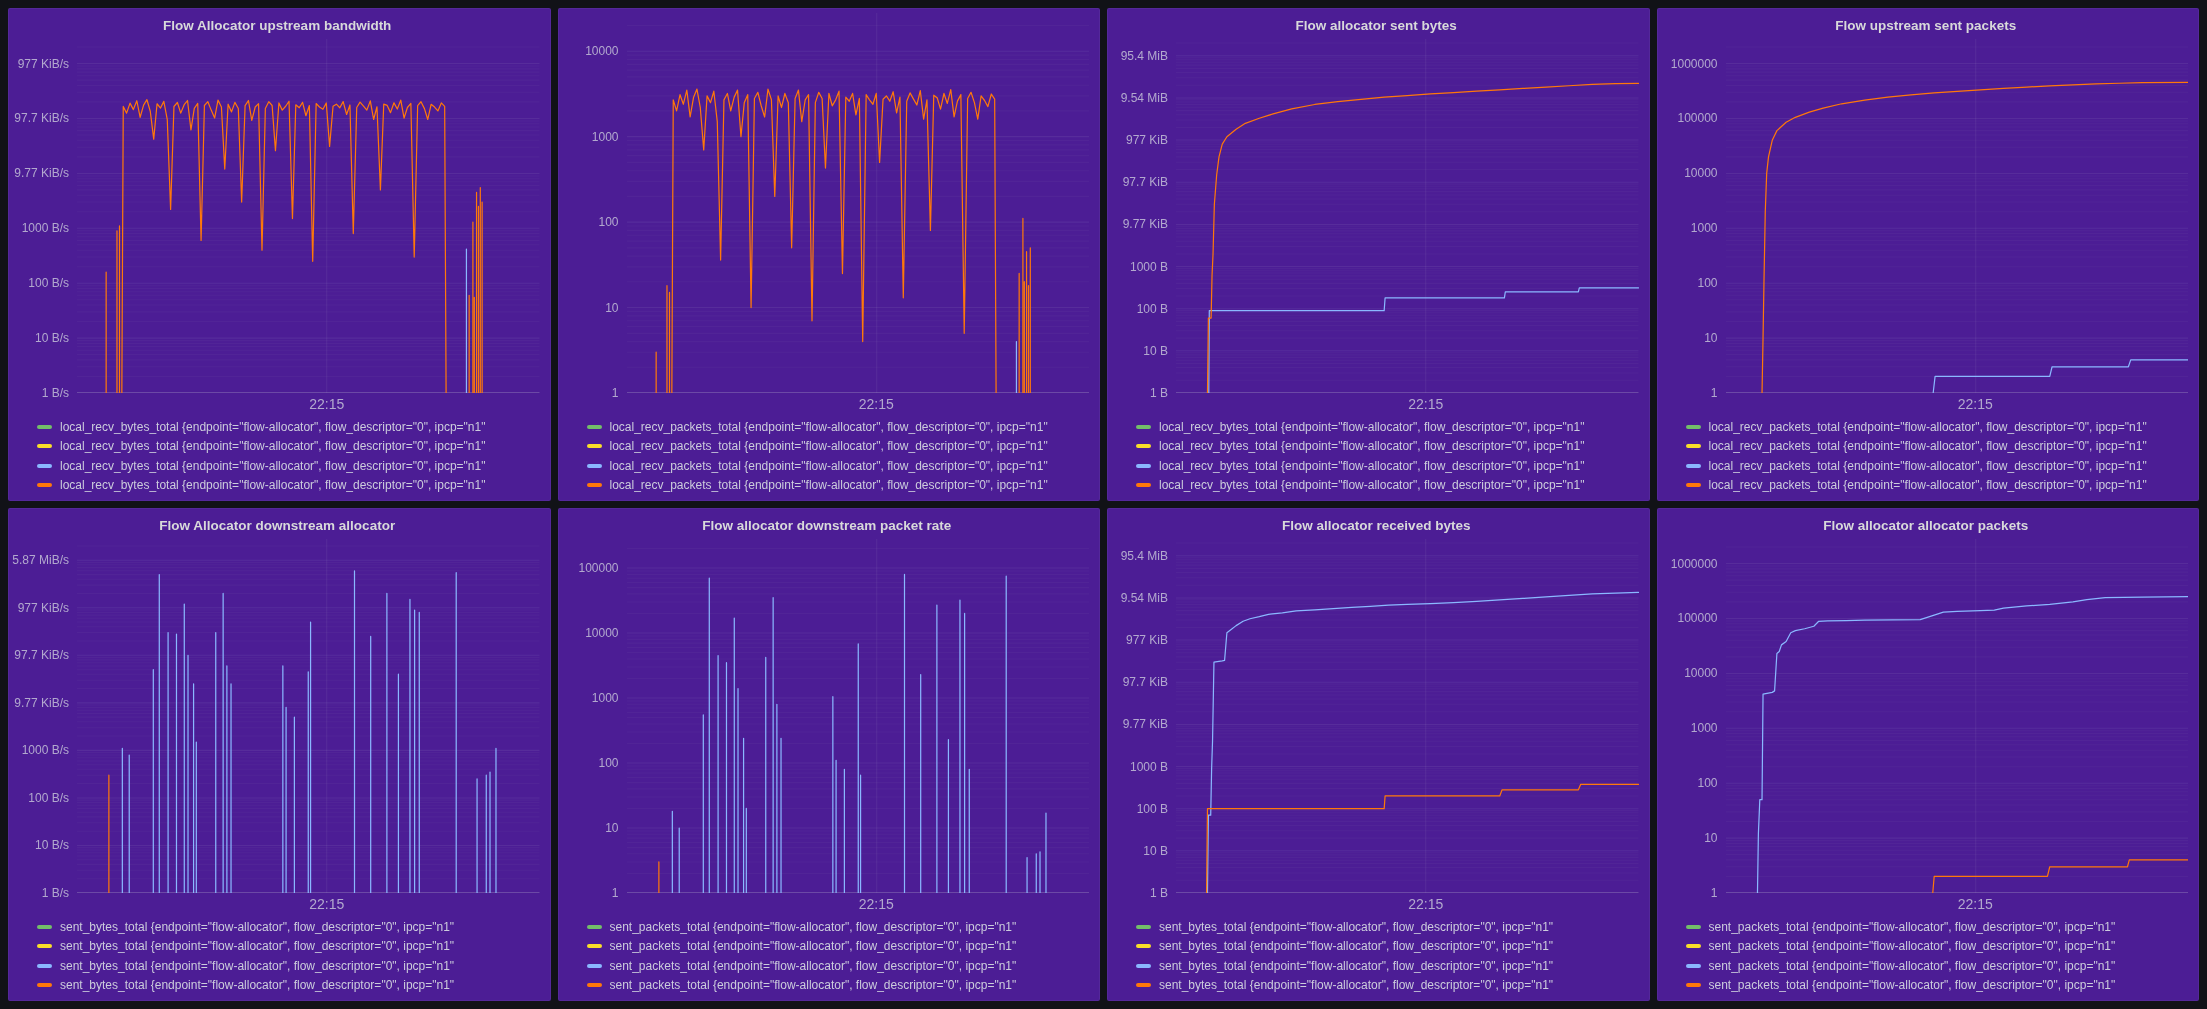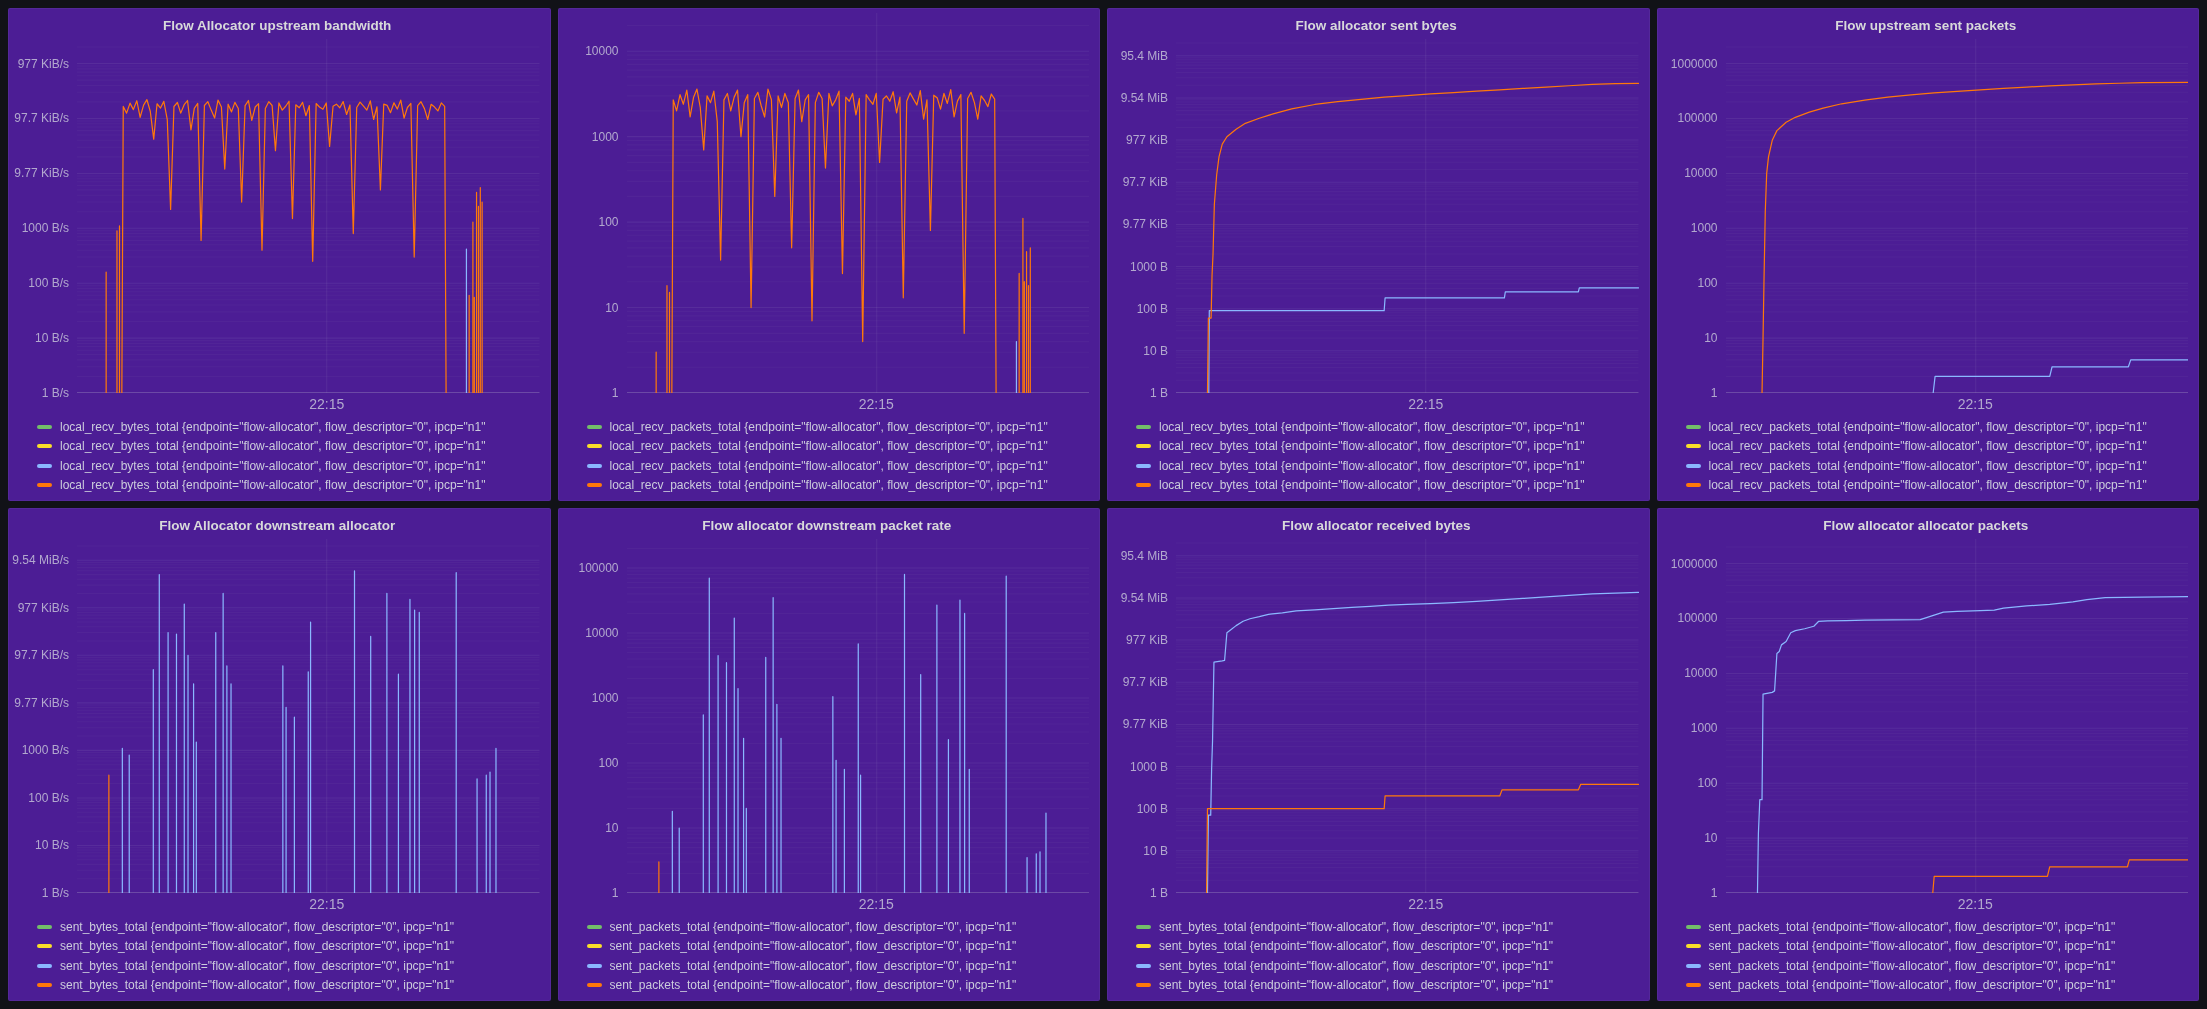--- a/index.html
+++ b/index.html
@@ -421,21 +421,21 @@
           <span class="swatch" style="background: rgb(255, 120, 10);"></span>
           <span class="legend-text">local_recv_packets_total {endpoint="flow-allocator", flow_descriptor="0", ipcp="n1"</span>
         </li>
     </ul>
   </section>
 
   <section class="panel">
     <h2 class="panel-title">Flow Allocator downstream allocator</h2>
     <div class="chart-row">
       <div class="y-axis">
-          <div class="y-tick" style="top: 6.00441%;">9.54 MiB/s</div>
+          <div class="y-tick" style="top: 6.00441%;">5.87 MiB/s</div>
           <div class="y-tick" style="top: 19.4324%;">977 KiB/s</div>
           <div class="y-tick" style="top: 32.8603%;">97.7 KiB/s</div>
           <div class="y-tick" style="top: 46.2882%;">9.77 KiB/s</div>
           <div class="y-tick" style="top: 59.7162%;">1000 B/s</div>
           <div class="y-tick" style="top: 73.1441%;">100 B/s</div>
           <div class="y-tick" style="top: 86.5721%;">10 B/s</div>
           <div class="y-tick" style="top: 100%;">1 B/s</div>
         </div>
       <div class="plot">
           <svg viewBox="0 0 457 340" preserveAspectRatio="none">

